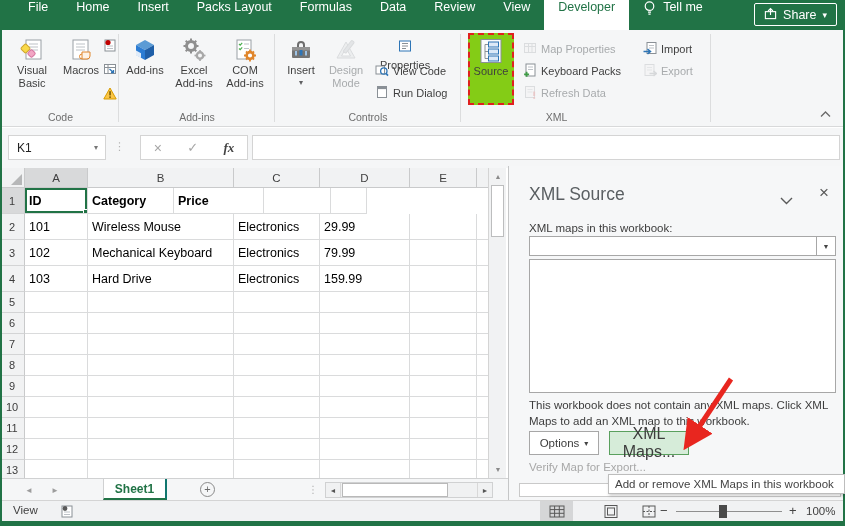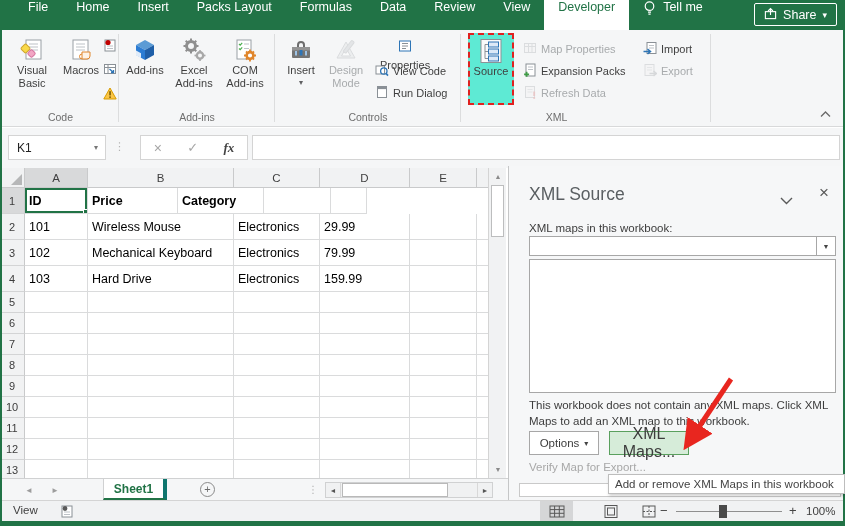--- a/index.html
+++ b/index.html
@@ -23,21 +23,21 @@
   .bigbtn { position:absolute; top:3px; height:70px; display:flex; flex-direction:column; align-items:center; padding-top:2px; border:1px solid transparent; }
   .bigbtn .bicon { height:28px; display:flex; align-items:center; justify-content:center; }
   .bigbtn .blabel { font-size:11px; line-height:1.15; color:#3f3f3f; text-align:center; }
   .bigbtn.disabled .blabel { color:#a8abad; }
   .bigbtn.disabled svg { opacity:.45; }
   .chev-dn { font-size:8px; color:#5f6062; margin-top:1px; }
   .minicol { position:absolute; display:flex; flex-direction:column; gap:6px; }
   .smallbtn { position:absolute; height:20px; display:flex; align-items:center; gap:4px; font-size:11px; color:#3f3f3f; white-space:nowrap; }
   .smallbtn.disabled { color:#a8abad; }
   .smallbtn.disabled svg { opacity:.5; }
-  .src-btn { background:#5eead4; border:2px dashed #e0201f !important; }
+  .src-btn { background:#84cc16; border:2px dashed #e0201f !important; }
   .ribbon-collapse { position:absolute; right:12px; bottom:6px; width:16px; height:12px; display:flex; align-items:center; justify-content:center; }
 
   
   .frow { position:absolute; left:0; top:128px; width:845px; height:40px; background:#f5f6f7; }
   .namebox { position:absolute; left:8px; top:7px; width:98px; height:25px; background:#fff; border:1px solid #d4d4d4; display:flex; align-items:center; font-size:12px; color:#222; }
   .namebox .nb-text { padding-left:8px; flex:1; }
   .nb-arrow { width:18px; text-align:center; color:#777; font-size:8px; }
   .fdots { position:absolute; left:114px; top:12px; color:#b3b3b3; font-size:11px; letter-spacing:0; }
   .fbtns { position:absolute; left:140px; top:7px; width:108px; height:25px; background:#fff; border:1px solid #d4d4d4; display:flex; align-items:center; justify-content:space-around; }
   .fbtn-x { color:#a6a6a6; font-size:14px; }
@@ -83,21 +83,21 @@
   .verify-link { position:absolute; left:20px; top:295px; font-size:11.5px; color:#a8a8a8; }
   .pane-bottombar { position:absolute; left:10px; top:317px; width:322px; height:14px; background:#fff; border:1px solid #c9c9c9; }
 
   
   .tooltip { position:absolute; left:608px; top:474px; width:237px; height:20px; background:#fff; border:1px solid #bdbdbd; box-shadow:1px 2px 3px rgba(0,0,0,.18); font-size:11.5px; color:#444; line-height:18px; padding-left:6px; z-index:40; white-space:nowrap; overflow:hidden; }
   .arrow-overlay { position:absolute; left:0; top:0; width:845px; height:526px; pointer-events:none; z-index:30; }
 
   
   .tabbar { position:absolute; left:0; top:478px; width:508px; height:22px; background:#f5f6f7; border-top:1px solid #d0d1d2; }
   .nav-arr { position:absolute; top:0; height:22px; width:22px; display:flex; align-items:center; justify-content:center; color:#9d9d9d; font-size:8px; }
-  .sheet-tab { position:absolute; left:103px; top:0; width:64px; height:21px; background:#fff; border-left:1px solid #d0d1d2; border-right:4px solid #0f766e; border-bottom:2px solid #217346; display:flex; align-items:center; justify-content:center; font-size:12px; font-weight:bold; color:#217346; }
+  .sheet-tab { position:absolute; left:103px; top:0; width:64px; height:21px; background:#fff; border-left:1px solid #d0d1d2; border-right:2px solid #0f766e; border-bottom:2px solid #217346; display:flex; align-items:center; justify-content:center; font-size:12px; font-weight:bold; color:#217346; }
   .add-sheet { position:absolute; left:200px; top:3px; width:15px; height:15px; border:1px solid #8a8a8a; border-radius:50%; color:#6a6a6a; font-size:11px; line-height:13px; text-align:center; }
   .tb-dots { position:absolute; left:308px; top:5px; color:#b0b0b0; font-size:10px; }
   .hscroll { position:absolute; left:325px; top:3px; width:168px; height:16px; background:#f0f1f2; border:1px solid #d0d1d2; }
   .hs-l, .hs-r { position:absolute; top:0; width:15px; height:14px; display:flex; align-items:center; justify-content:center; color:#555; font-size:7px; }
   .hs-l { left:0; border-right:1px solid #d8d8d8; } .hs-r { right:0; border-left:1px solid #d8d8d8; }
   .hs-thumb { position:absolute; left:16px; top:0; width:106px; height:14px; background:#fff; border:1px solid #b9b9b9; }
 
   
   .statusbar { position:absolute; left:0; top:500px; width:845px; height:21px; background:#f1f2f3; border-top:1px solid #d4d4d4; }
   .sb-ready { position:absolute; left:13px; top:3px; font-size:11.5px; color:#3f3f3f; }
@@ -384,21 +384,21 @@
       </div>
       <div class="smallbtn" style="left:60px;top:31px;">
         <span>
           <svg width="14" height="14" viewBox="0 0 14 14">
               <rect x="3" y="1" width="9" height="12" fill="#fff" stroke="#8a9096"></rect>
               <line x1="5" y1="4" x2="10" y2="4" stroke="#bdc2c7"></line>
               <line x1="5" y1="6.5" x2="10" y2="6.5" stroke="#bdc2c7"></line>
               <path d="M3.6 8.8 v5 M1.1 11.3 h5" stroke="#3f9c46" stroke-width="1.8"></path>
             </svg>
         </span>
-        <span>Expansion Packs</span>
+        <span>Keyboard Packs</span>
       </div>
       <div class="smallbtn disabled" style="left:60px;top:53px;">
         <span>
           <svg width="14" height="14" viewBox="0 0 14 14">
               <rect x="2.5" y="1.5" width="9" height="11" fill="#f4f4f4" stroke="#c3c6c9"></rect>
               <line x1="4.5" y1="4.5" x2="9.5" y2="4.5" stroke="#d5d8da"></line>
               <line x1="4.5" y1="7" x2="9.5" y2="7" stroke="#d5d8da"></line>
               <rect x="10.3" y="6.5" width="1.8" height="4.5" fill="#dd9a9a"></rect>
               <rect x="10.3" y="12" width="1.8" height="1.8" fill="#dd9a9a"></rect>
             </svg>
@@ -461,22 +461,22 @@
         <div class="colhead" style="width: 146px;">B</div>
         <div class="colhead" style="width: 86px;">C</div>
         <div class="colhead" style="width: 90px;">D</div>
         <div class="colhead" style="width: 67px;">E</div>
         <div class="colhead" style="width: 36px;"></div>
       </div>
     <div id="gridrows">
         <div class="grow-r" style="height: 26px;">
           <div class="rowhead hl">1</div>
           <div class="cell b sel" style="width: 63px;">ID<div class="sel-handle"></div></div>
+          <div class="cell b" style="width: 86px;">Category</div>
           <div class="cell b" style="width: 90px;">Price</div>
-          <div class="cell b" style="width: 86px;">Category</div>
           <div class="cell b" style="width: 67px;"></div>
           <div class="cell b" style="width: 36px;"></div>
         </div>
         <div class="grow-r" style="height: 26px;">
           <div class="rowhead">2</div>
           <div class="cell" style="width: 63px;">101</div>
           <div class="cell" style="width: 146px;">Wireless Mouse</div>
           <div class="cell" style="width: 86px;">Electronics</div>
           <div class="cell" style="width: 90px;">29.99</div>
           <div class="cell" style="width: 67px;"></div>

